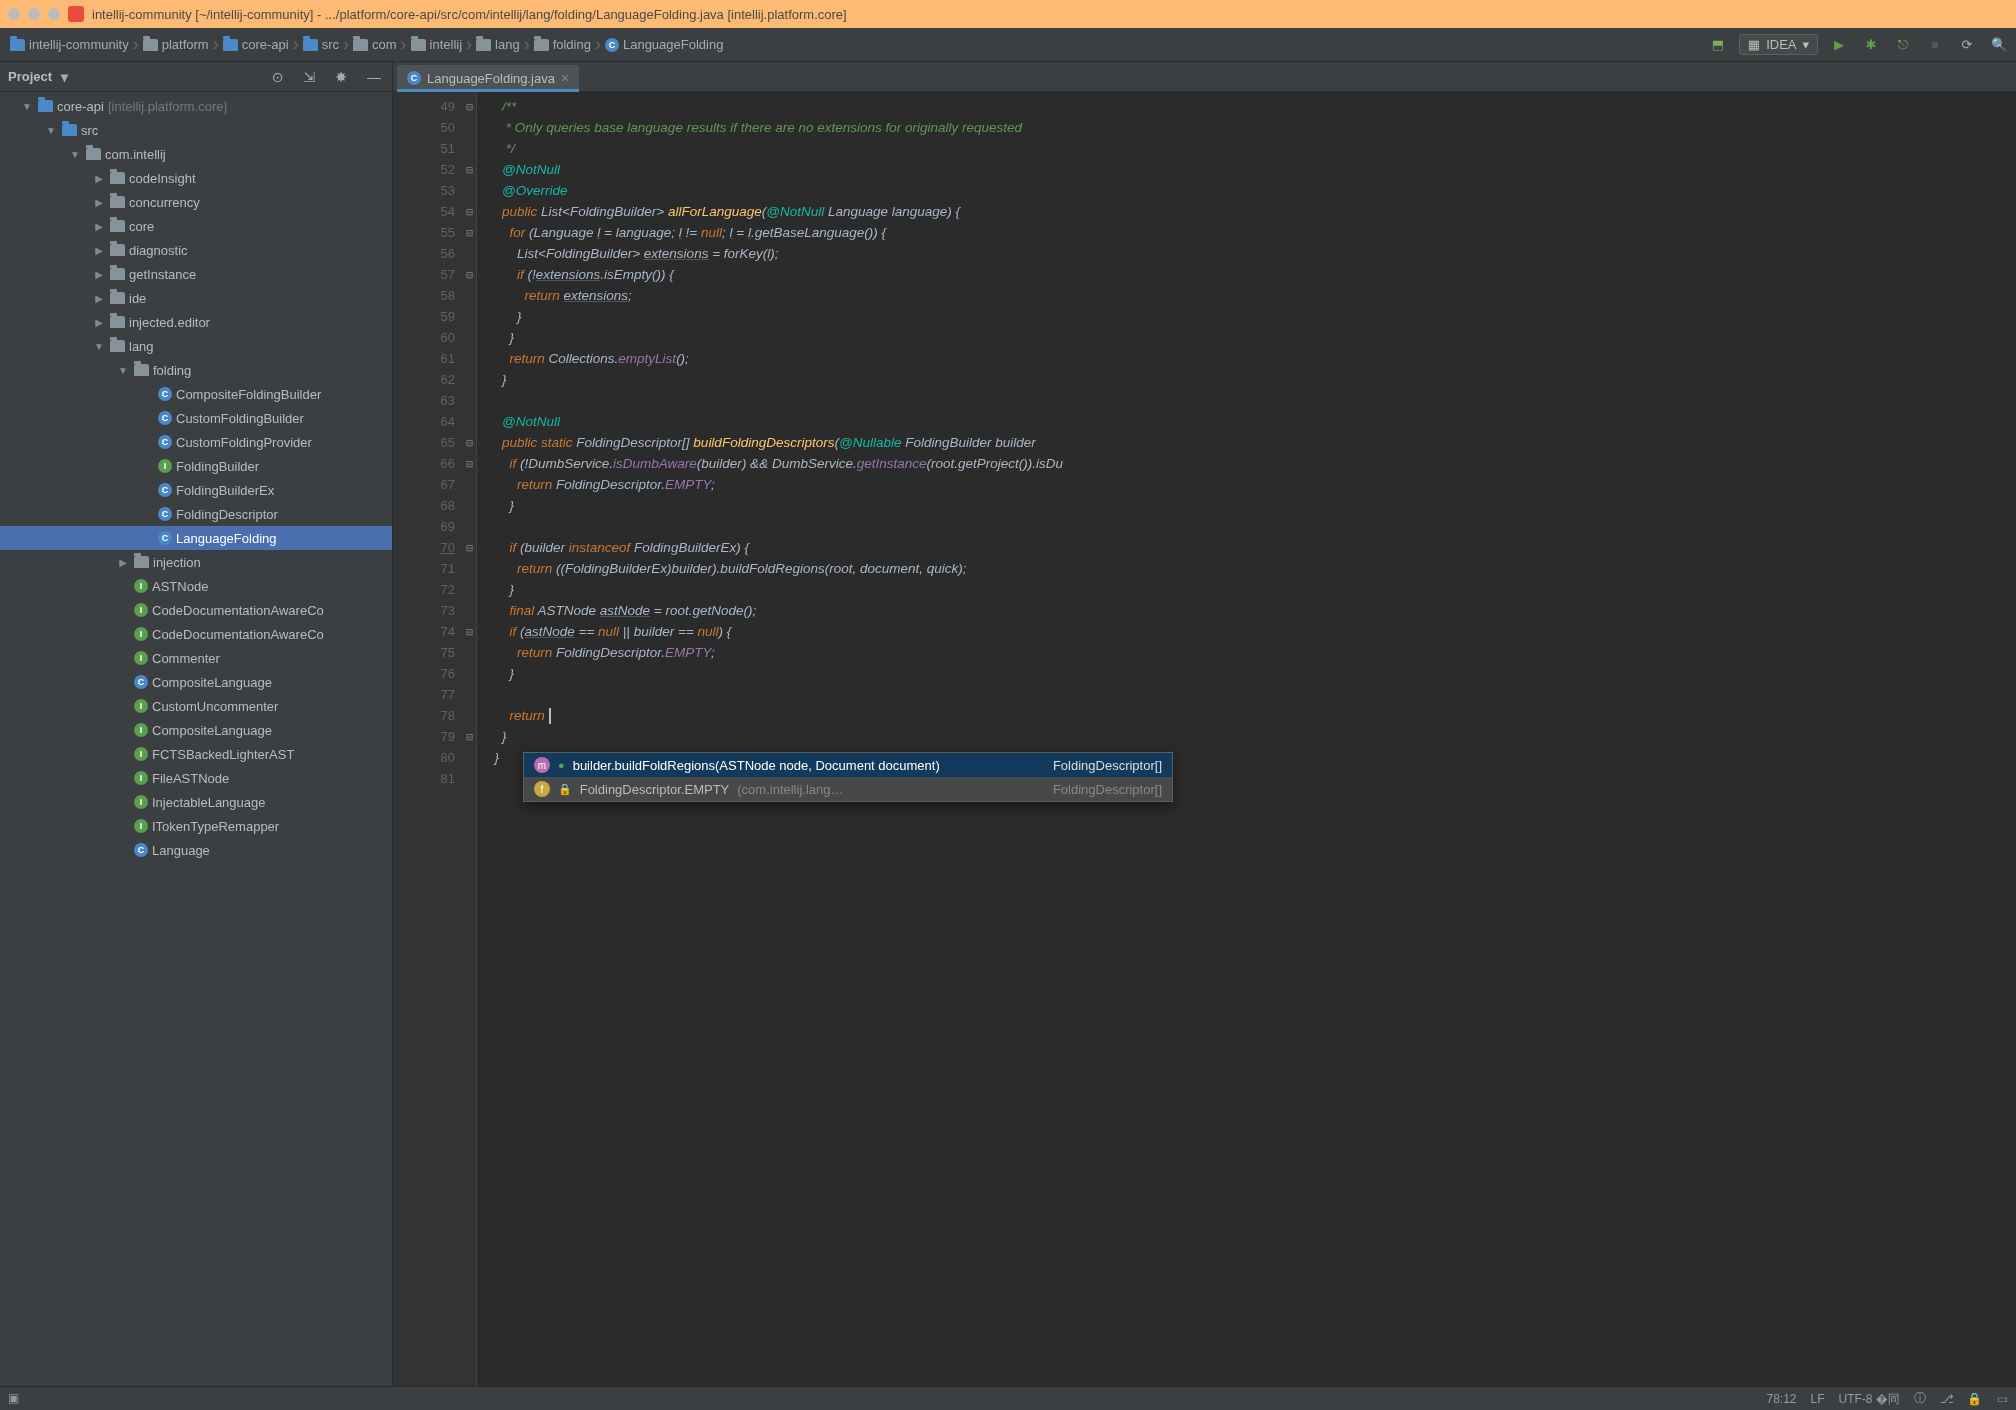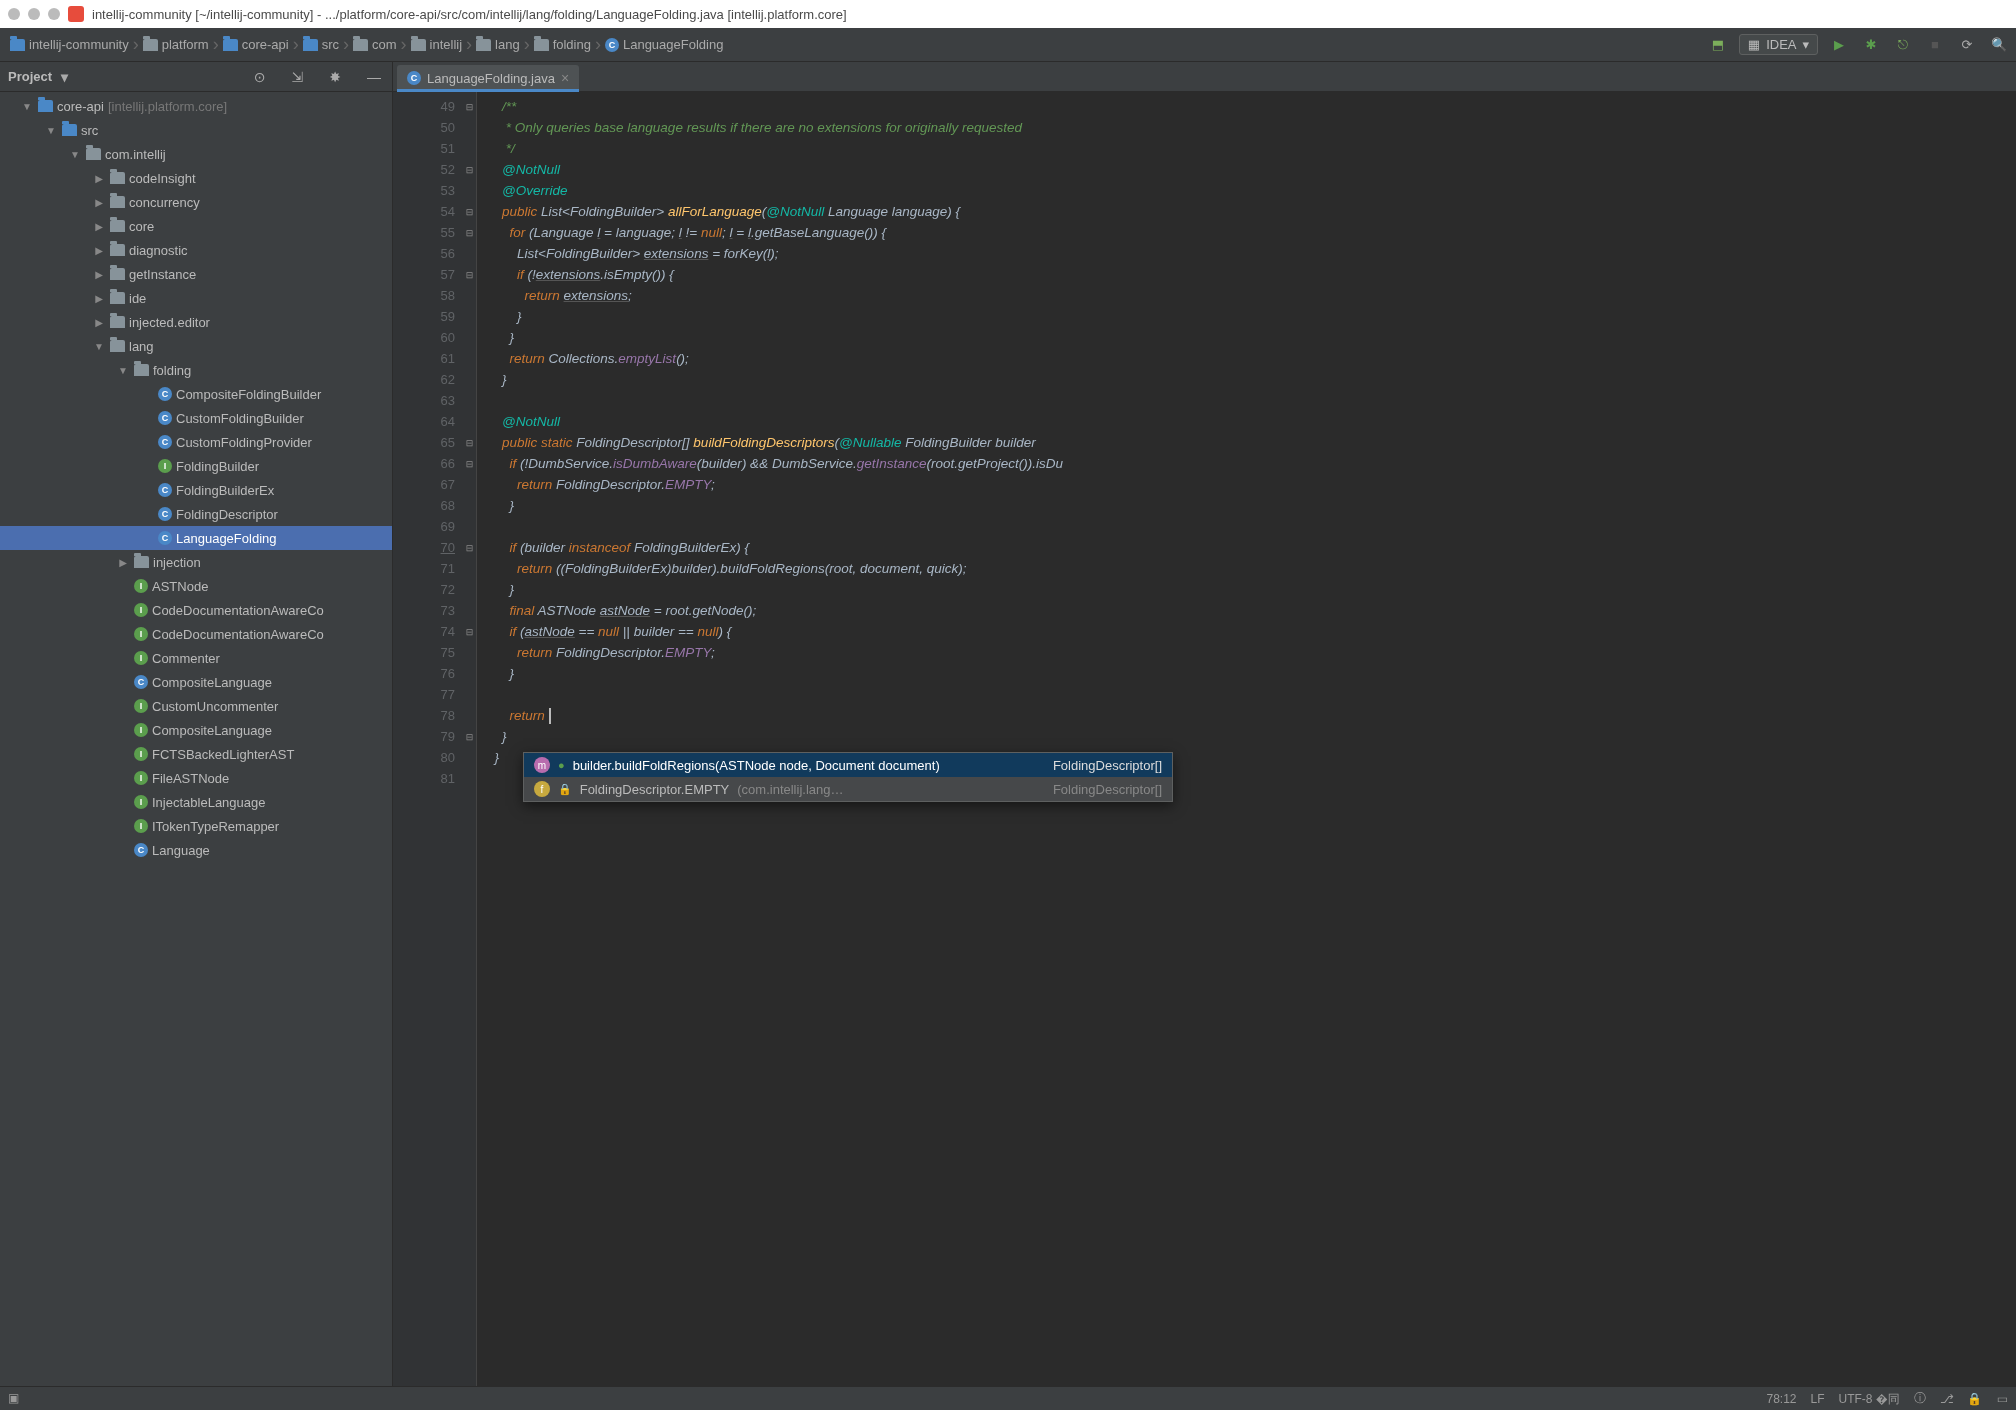--- a/index.html
+++ b/index.html
@@ -1,19 +1,19 @@
 <!DOCTYPE html>
 <html><head>
 <meta charset="utf-8">
 <style>
 * { margin: 0; padding: 0; box-sizing: border-box; font-family: -apple-system, "Segoe UI", sans-serif; }
 body { background: #3c3f41; color: #bbb; font-size: 13px; overflow: hidden; width: 2016px; height: 1410px; }
 
 
-.titlebar { height: 28px; background: #ffffff; display: flex; align-items: center; padding: 0 8px; gap: 8px; }
+.titlebar { height: 28px; background: #fdba74; display: flex; align-items: center; padding: 0 8px; gap: 8px; }
 .traffic { display: flex; gap: 8px; }
 .traffic span { width: 12px; height: 12px; border-radius: 50%; background: #bbb; }
 .tb-icon { width: 16px; height: 16px; background: #e74c3c; border-radius: 3px; display:inline-block; }
 .titlebar-text { color: #4a4a4a; font-size: 13px; }
 
 
 .navbar { height: 34px; background: #3c3f41; border-bottom: 1px solid #2b2b2b; display: flex; align-items: center; padding: 0 6px; }
 .crumbs { display: flex; align-items: center; gap: 2px; flex: 1; }
 .crumb { display: flex; align-items: center; gap: 4px; color: #aaa; padding: 2px 4px; }
 .crumb-sep { color: #666; font-size: 18px; margin: 0 -2px;}
@@ -23,21 +23,21 @@
 .folder-icon.blue::before { background:#4a88c7; }
 .class-icon { width:14px; height:14px; border-radius:50%; background:#4a88c7; display:inline-flex; align-items:center; justify-content:center; color:#fff; font-size:9px; font-weight:bold; }
 .iface-icon { width:14px; height:14px; border-radius:50%; background:#5b9e4d; display:inline-flex; align-items:center; justify-content:center; color:#fff; font-size:9px; font-weight:bold;}
 .toolbar-right { display: flex; align-items: center; gap: 10px; }
 .tool-btn { width: 22px; height: 22px; display:inline-flex; align-items:center; justify-content:center; color:#aaa; cursor:pointer;}
 .run-config { background:#45494a; border:1px solid #5e6060; border-radius:3px; padding:2px 8px; display:flex; align-items:center; gap:6px; color:#bbb;}
 .run-icon { color:#5b9e4d; }
 .bug-icon { color:#5b9e4d; }
 
 
-.project-header { display:flex; align-items:center; height:30px; padding:0 8px; border-bottom:1px solid #2b2b2b; gap:20px; background:#3c3f41;}
+.project-header { display:flex; align-items:center; height:30px; padding:0 8px; border-bottom:1px solid #2b2b2b; gap:14px; background:#3c3f41;}
 .project-header .title { flex:1; display:flex; align-items:center; gap:6px; color:#bbb; font-weight:bold;}
 .ph-btn { color:#aaa; cursor:pointer; font-size:14px; padding:0 3px;}
 
 
 .main { display:flex; height: calc(100% - 28px - 34px - 24px); }
 .sidebar { width: 393px; background:#3c3f41; border-right:1px solid #2b2b2b; overflow:hidden;}
 .tree { padding: 2px 0; }
 .tree-row { display:flex; align-items:center; height:24px; padding-left:6px; gap:4px; color:#bbb; white-space:nowrap; cursor:pointer;}
 .tree-row.sel { background:#4b6eaf; color:#fff; }
 .arrow { width:14px; display:inline-block; text-align:center; color:#888; font-size:10px;}

